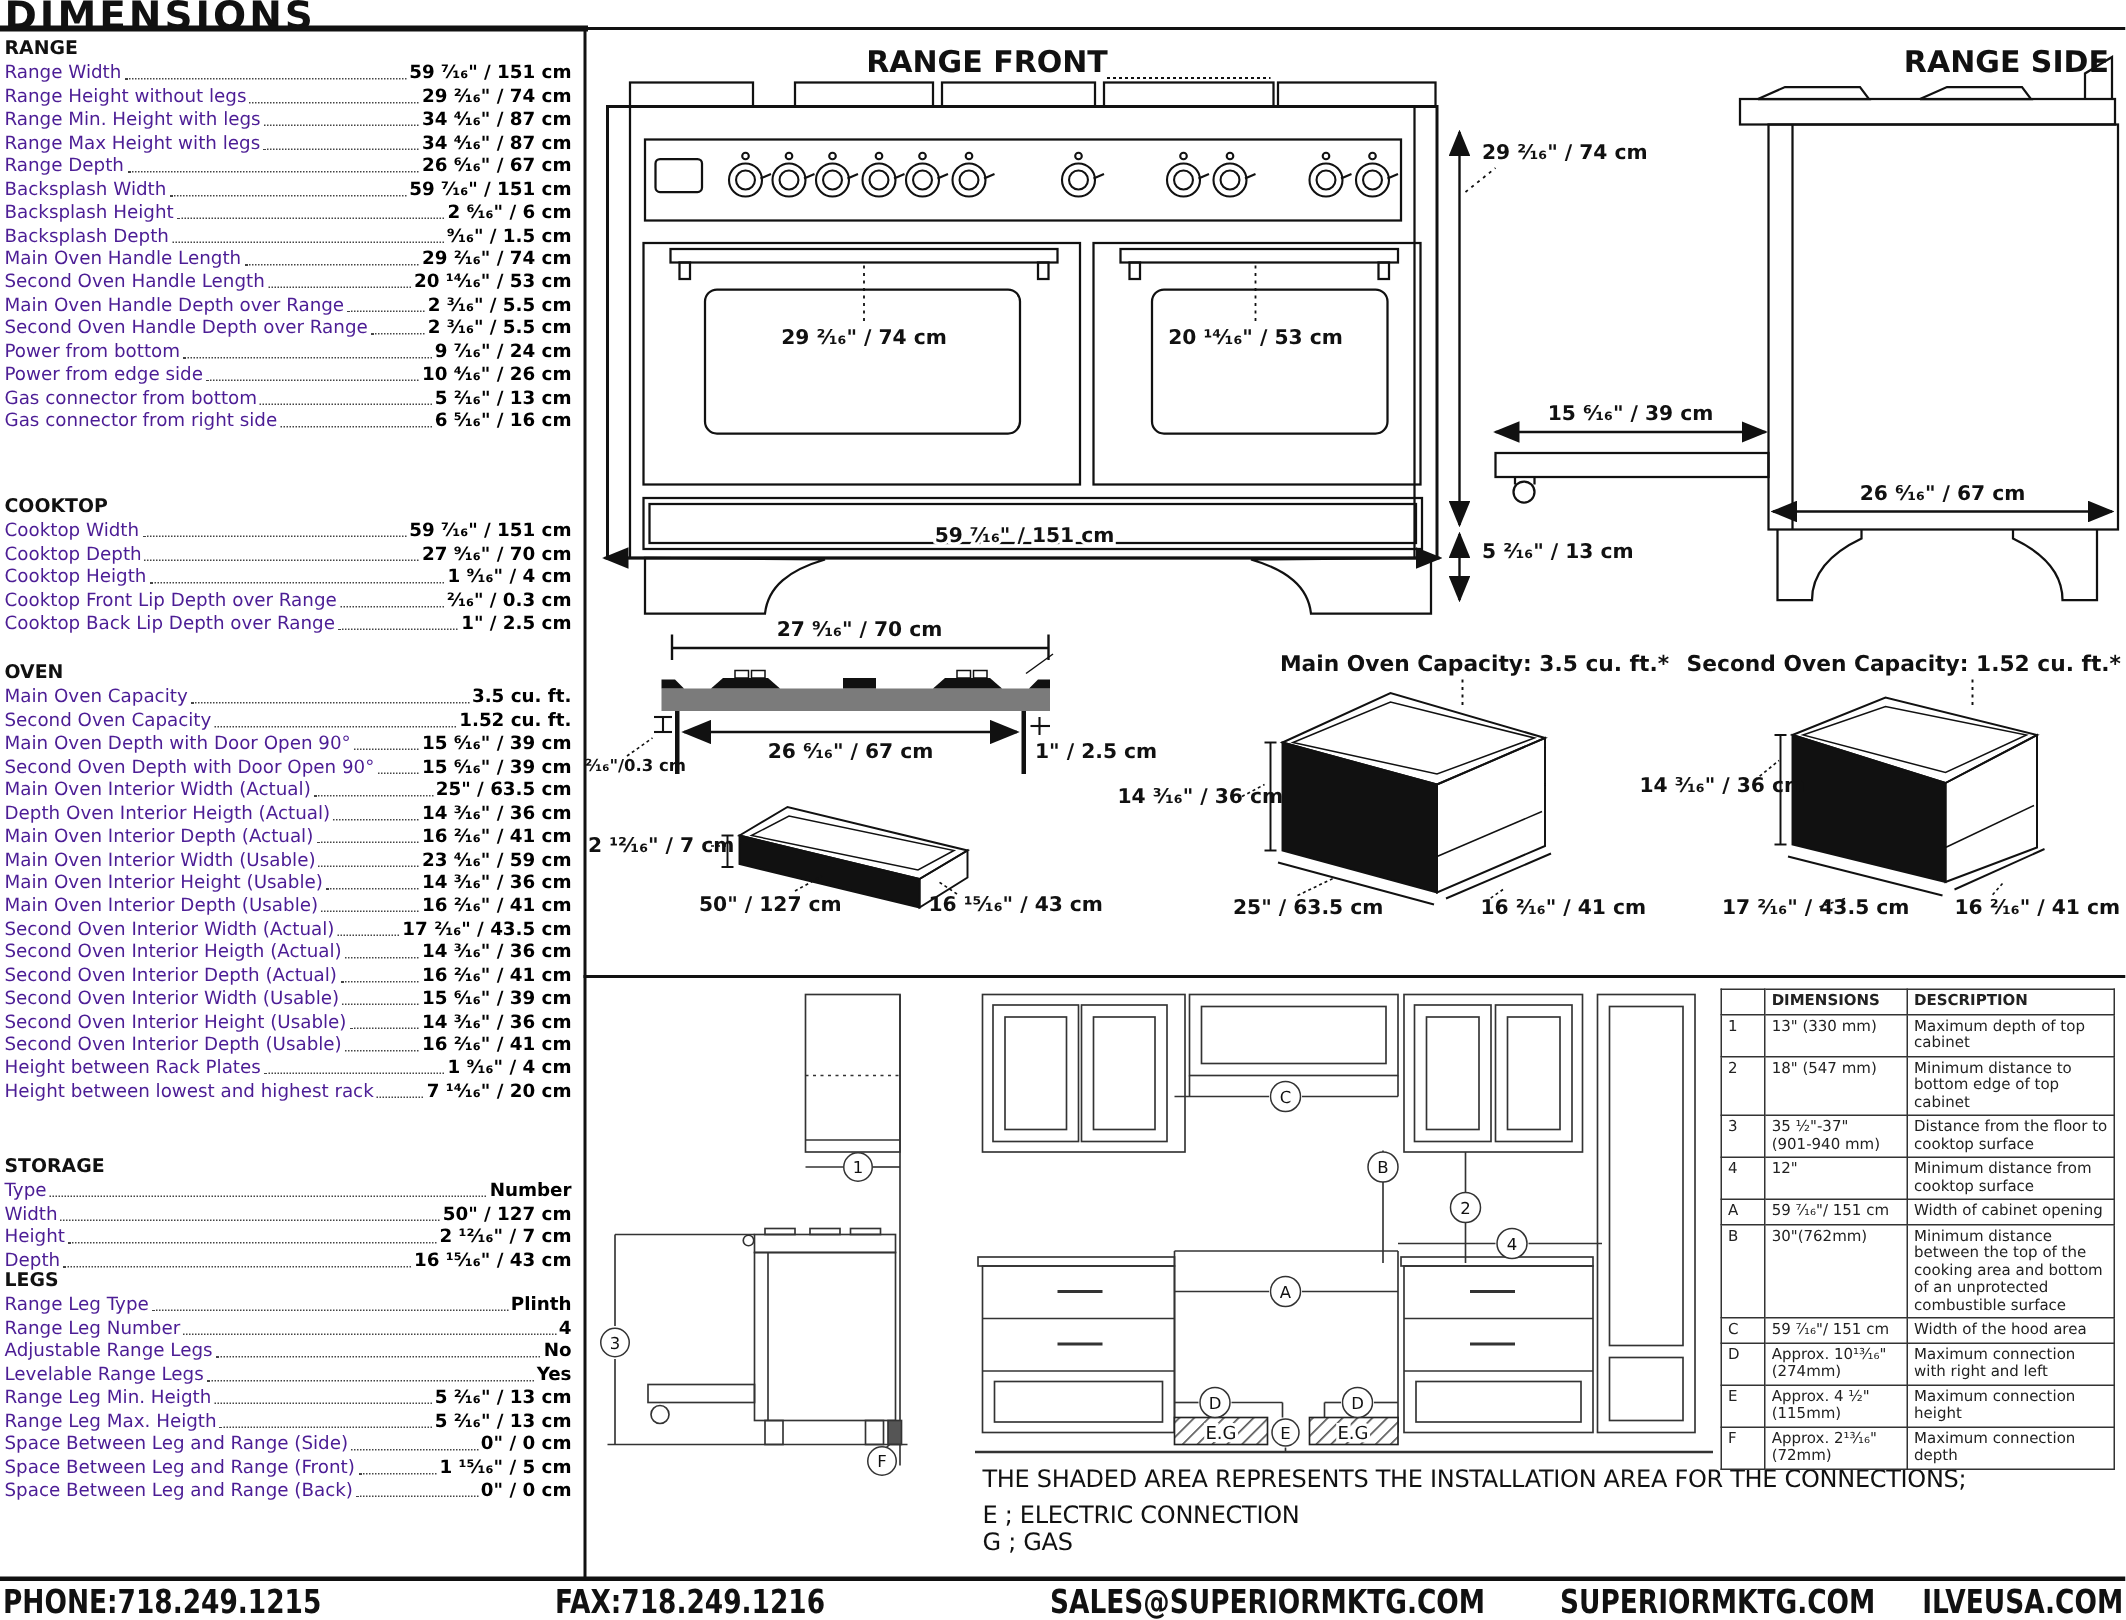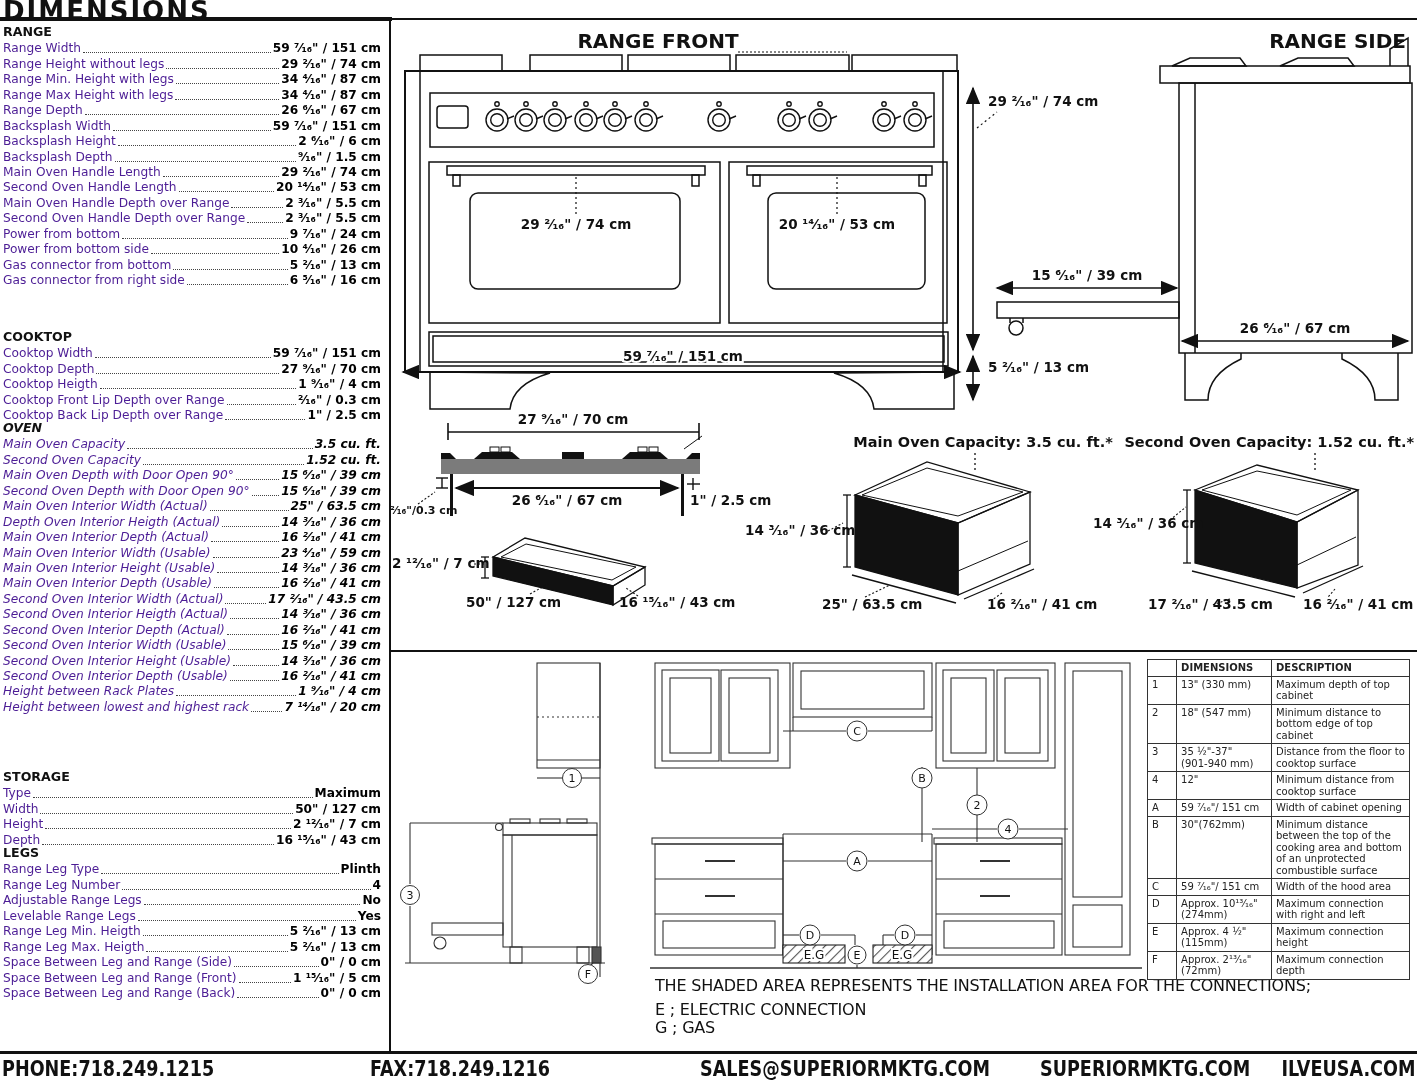--- a/index.html
+++ b/index.html
@@ -119,21 +119,21 @@
         <span class="lbl">Second Oven Handle Depth over Range</span>
         <span class="leader"></span>
         <span class="val">2 ³⁄₁₆" / 5.5 cm</span>
       </div>
       <div class="spec-row">
         <span class="lbl">Power from bottom</span>
         <span class="leader"></span>
         <span class="val">9 ⁷⁄₁₆" / 24 cm</span>
       </div>
       <div class="spec-row">
-        <span class="lbl">Power from bottom side</span>
+        <span class="lbl">Power from edge side</span>
         <span class="leader"></span>
         <span class="val">10 ⁴⁄₁₆" / 26 cm</span>
       </div>
       <div class="spec-row">
         <span class="lbl">Gas connector from bottom</span>
         <span class="leader"></span>
         <span class="val">5 ²⁄₁₆" / 13 cm</span>
       </div>
       <div class="spec-row">
         <span class="lbl">Gas connector from right side</span>
@@ -162,21 +162,21 @@
         <span class="lbl">Cooktop Front Lip Depth over Range</span>
         <span class="leader"></span>
         <span class="val">²⁄₁₆" / 0.3 cm</span>
       </div>
       <div class="spec-row">
         <span class="lbl">Cooktop Back Lip Depth over Range</span>
         <span class="leader"></span>
         <span class="val">1" / 2.5 cm</span>
       </div>
     </div>
-    <div class="spec-section" style="top: 420px; font-style: italic;">
+    <div class="spec-section" style="top: 440px;">
       <div class="spec-heading">OVEN</div>
       <div class="spec-row">
         <span class="lbl">Main Oven Capacity</span>
         <span class="leader"></span>
         <span class="val">3.5 cu. ft.</span>
       </div>
       <div class="spec-row">
         <span class="lbl">Second Oven Capacity</span>
         <span class="leader"></span>
         <span class="val">1.52 cu. ft.</span>
@@ -260,21 +260,21 @@
         <span class="lbl">Height between lowest and highest rack</span>
         <span class="leader"></span>
         <span class="val">7 ¹⁴⁄₁₆" / 20 cm</span>
       </div>
     </div>
     <div class="spec-section" style="top: 769px;">
       <div class="spec-heading">STORAGE</div>
       <div class="spec-row">
         <span class="lbl">Type</span>
         <span class="leader"></span>
-        <span class="val">Maximum</span>
+        <span class="val">Number</span>
       </div>
       <div class="spec-row">
         <span class="lbl">Width</span>
         <span class="leader"></span>
         <span class="val">50" / 127 cm</span>
       </div>
       <div class="spec-row">
         <span class="lbl">Height</span>
         <span class="leader"></span>
         <span class="val">2 ¹²⁄₁₆" / 7 cm</span>

